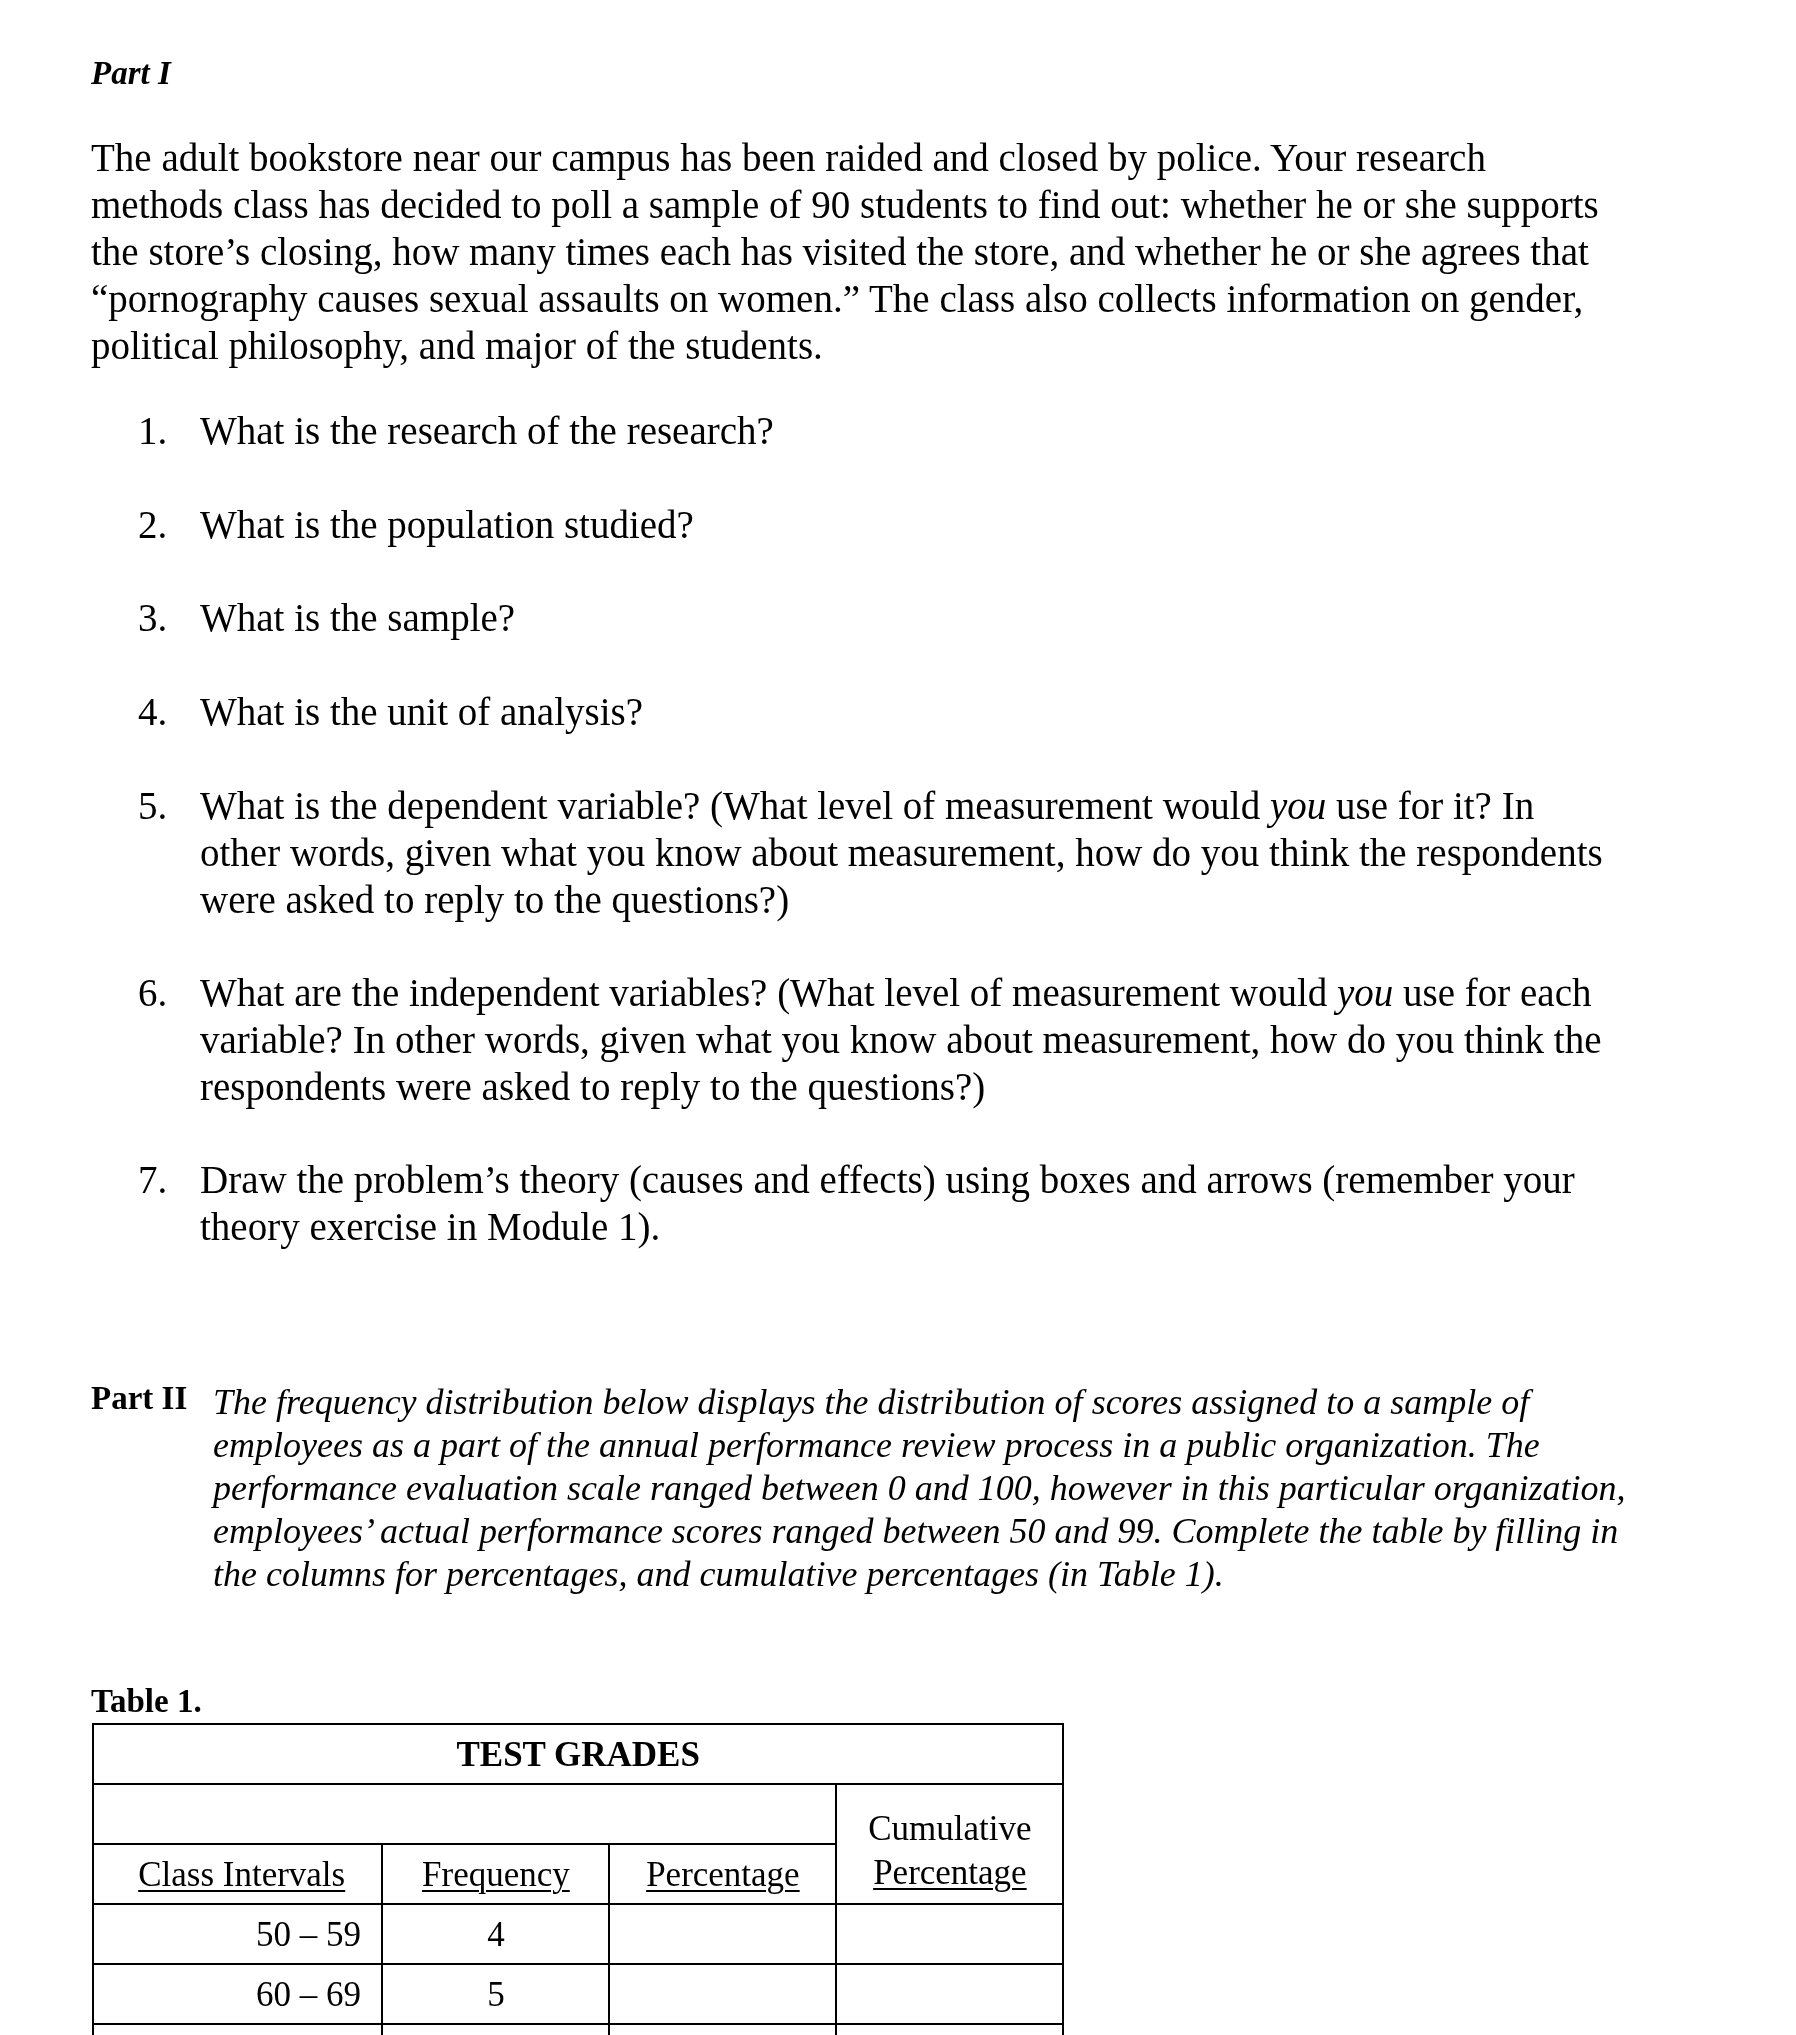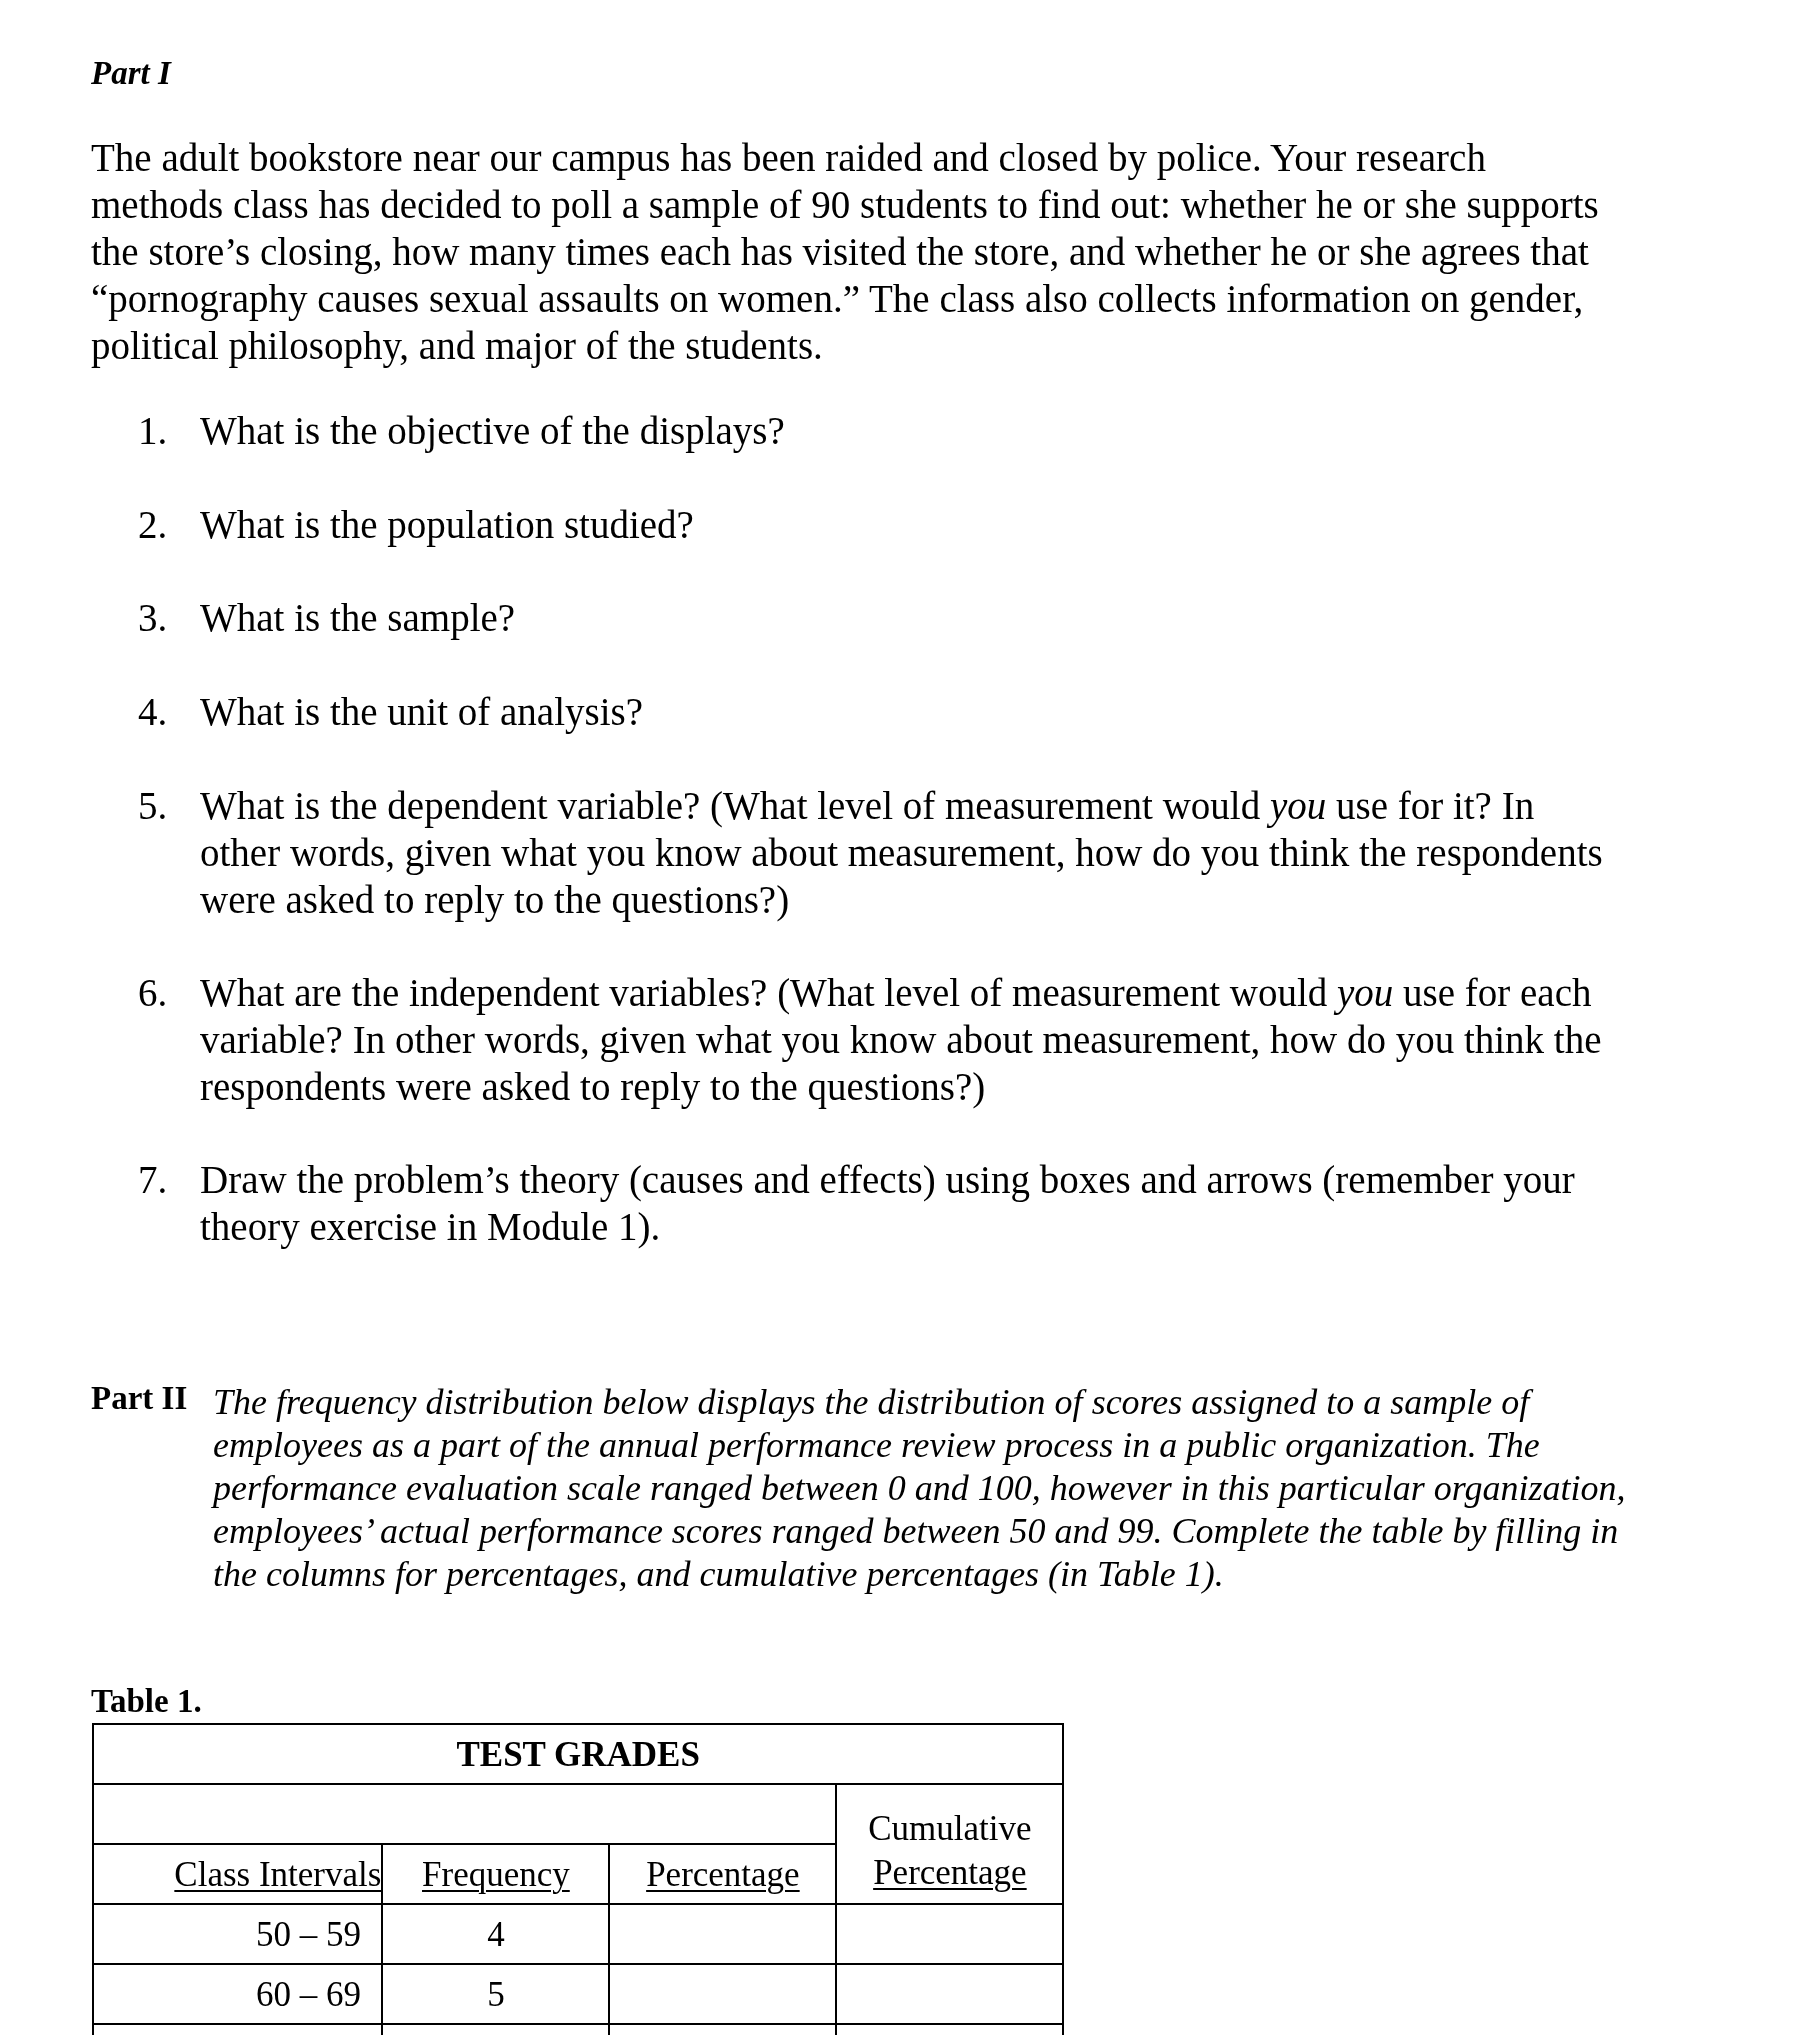--- a/index.html
+++ b/index.html
@@ -36,21 +36,21 @@
   <span class="line">methods class has decided to poll a sample of 90 students to find out: whether he or she supports</span>
   <span class="line">the store’s closing, how many times each has visited the store, and whether he or she agrees that</span>
   <span class="line">“pornography causes sexual assaults on women.” The class also collects information on gender,</span>
   <span class="line">political philosophy, and major of the students.</span>
 </div>
 
 <div id="questions">
     <div class="q" style="left: 138px; top: 407px;">
       <span class="num">1.</span>
       <span class="txt">
-        <span class="line">What is the objective of the displays?</span>
+        <span class="line">What is the research of the research?</span>
       </span>
     </div>
     <div class="q" style="left: 138px; top: 501px;">
       <span class="num">2.</span>
       <span class="txt">
         <span class="line">What is the population studied?</span>
       </span>
     </div>
     <div class="q" style="left: 138px; top: 594px;">
       <span class="num">3.</span>
@@ -107,21 +107,21 @@
     <td colspan="4" class="title-cell">TEST GRADES</td>
   </tr>
   <tr>
     <td colspan="3" style="height:42px;"></td>
     <td rowspan="2" class="c4 cum">
       <div>Cumulative</div>
       <div><span class="u">Percentage</span></div>
     </td>
   </tr>
   <tr>
-    <td class="c1" style="text-align:right; padding-right:0 !important;"><span class="u">Class Intervals</span></td>
+    <td class="c1" style="text-align:center; padding-right:0 !important;"><span class="u">Class Intervals</span></td>
     <td class="c2"><span class="u">Frequency</span></td>
     <td class="c3"><span class="u">Percentage</span></td>
   </tr>
   </tbody>
     <tbody id="rows">
       <tr>
         <td class="c1">50 – 59</td>
         <td class="c2">4</td>
         <td class="c3"></td>
         <td class="c4"></td>

